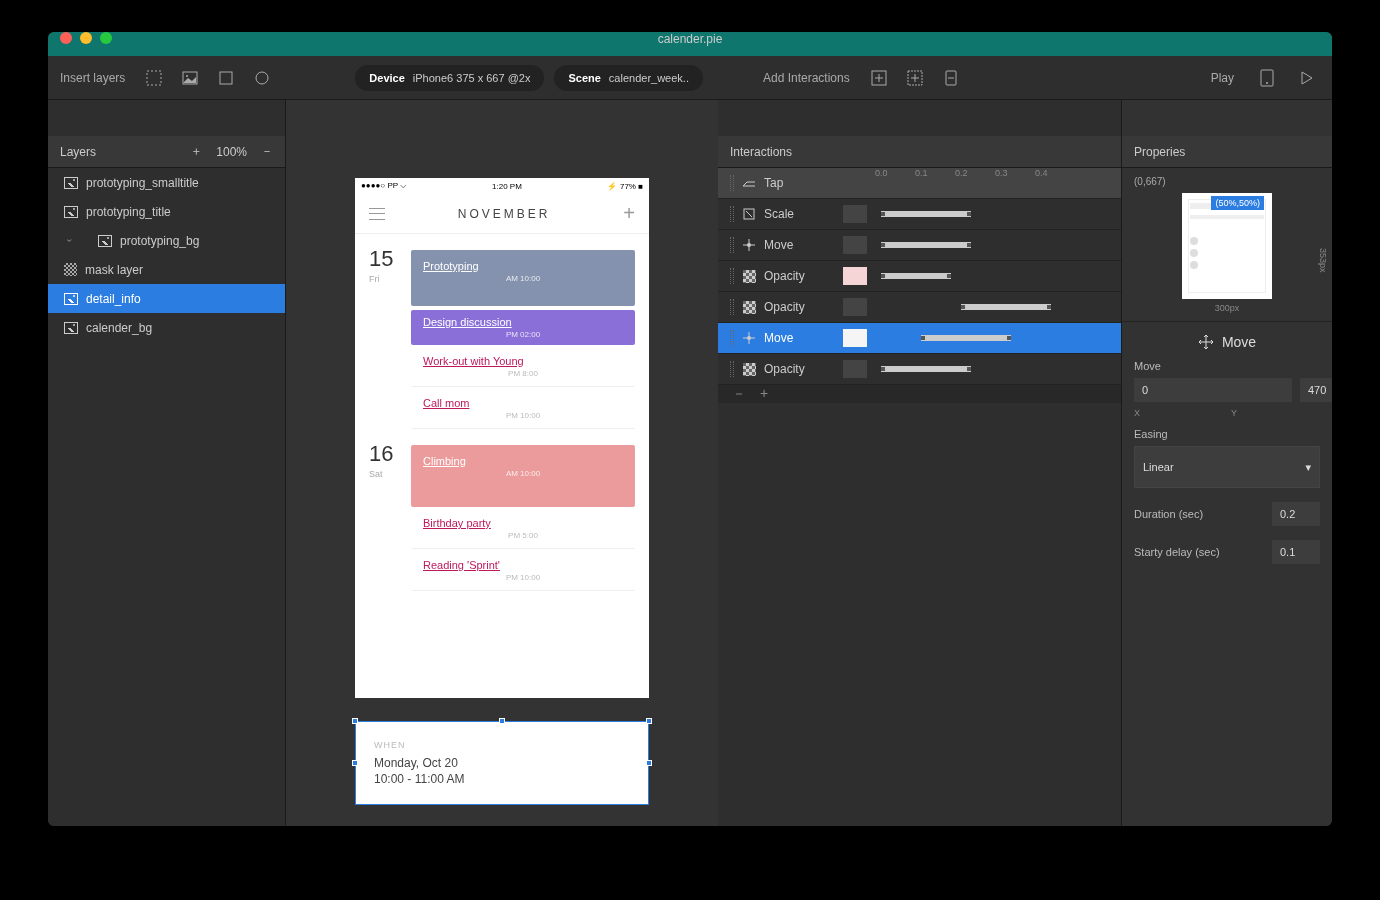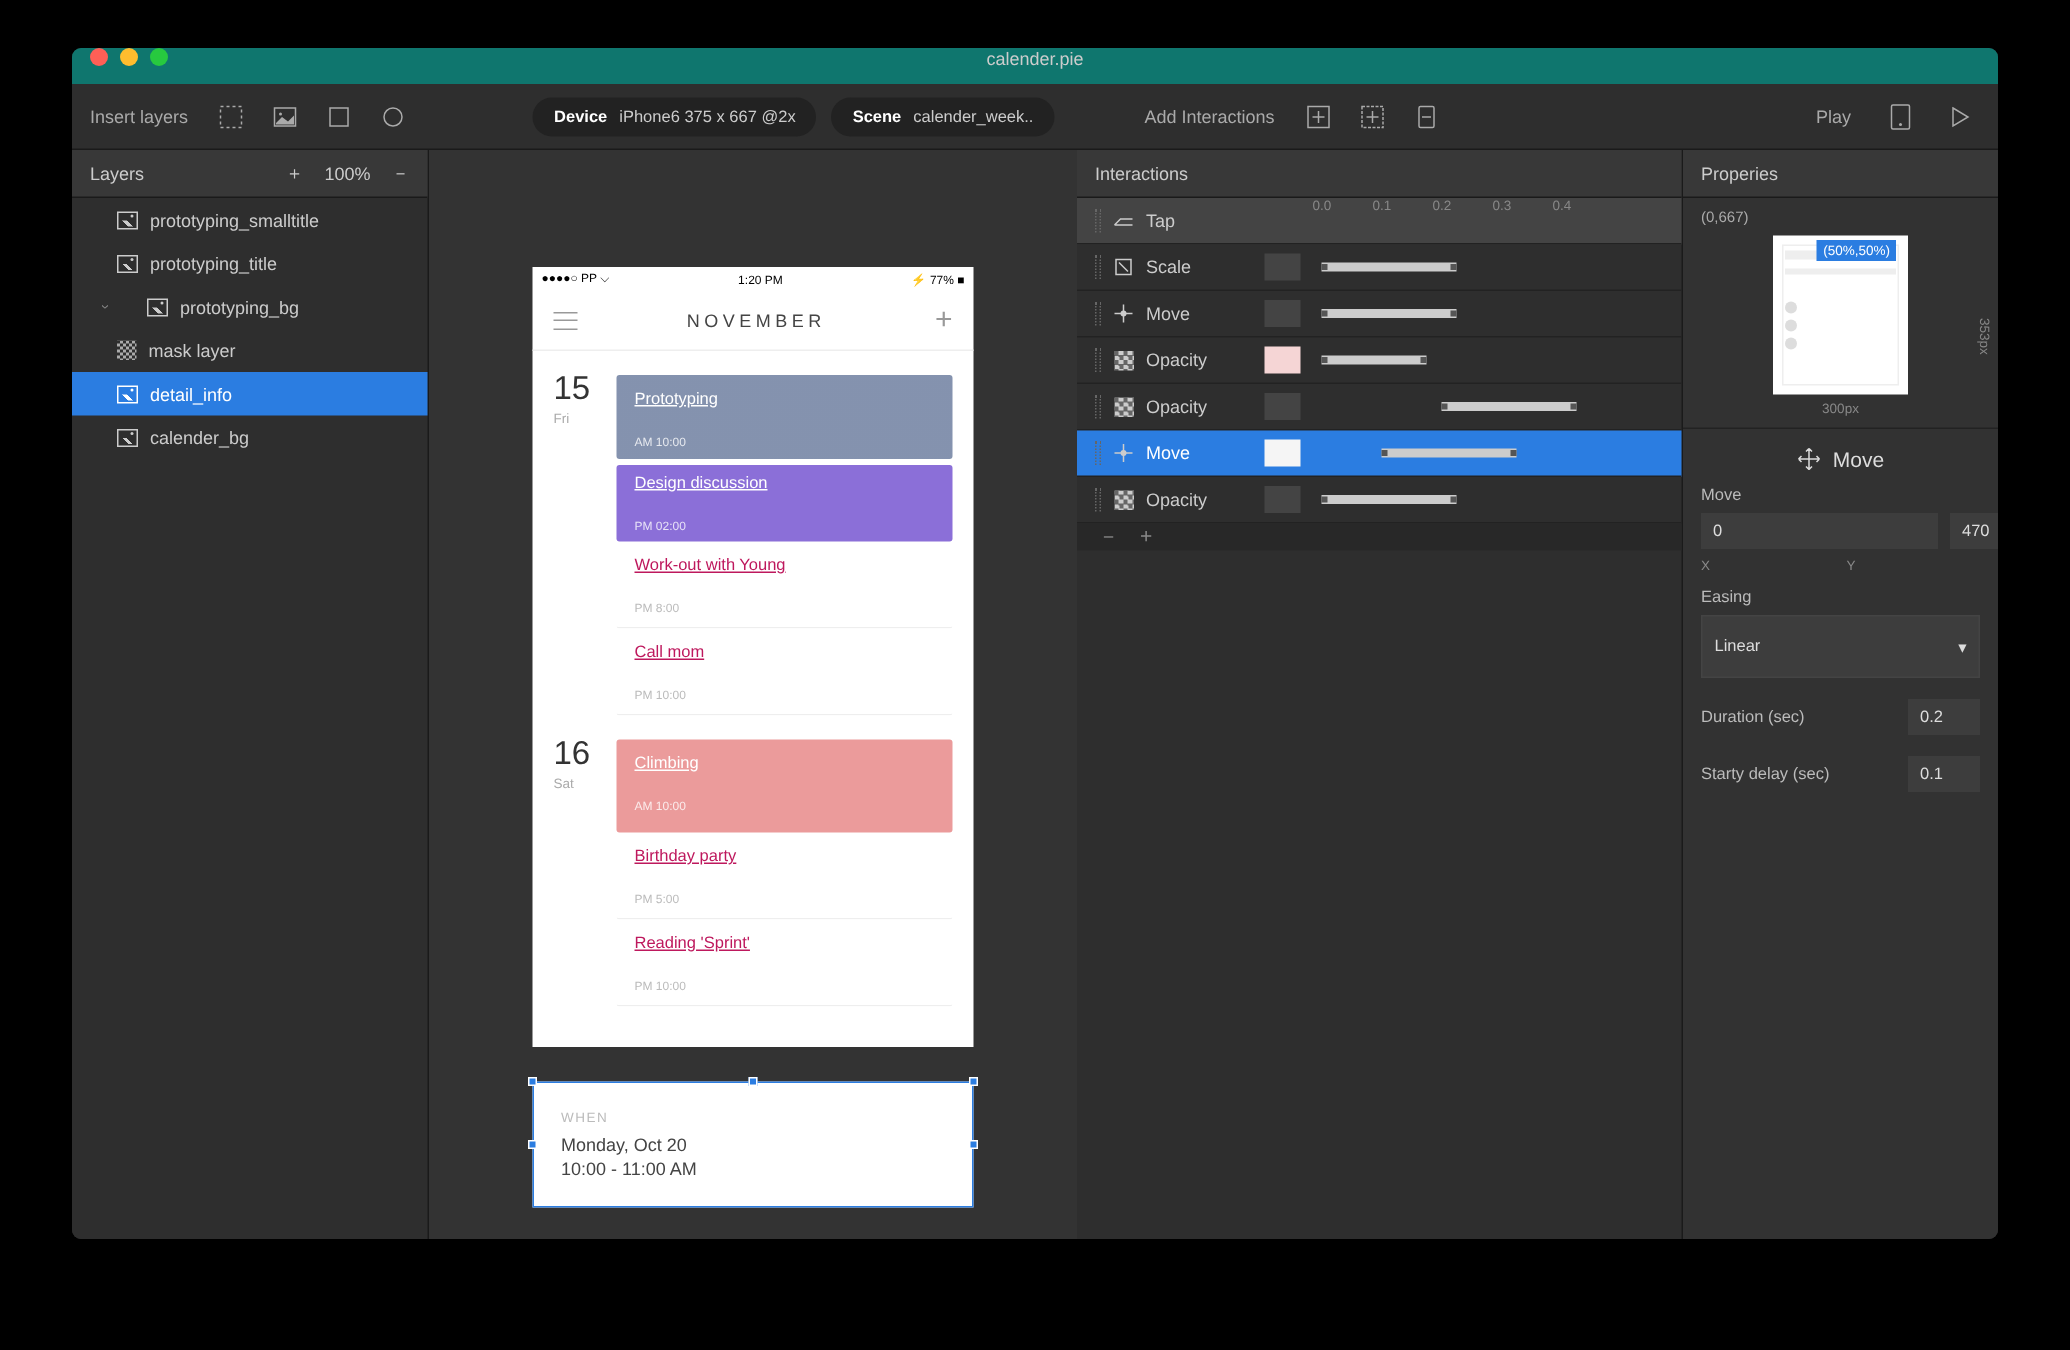--- a/index.html
+++ b/index.html
@@ -14,24 +14,24 @@
 .title { position: absolute; left: 50%; transform: translateX(-50%); color: #ccc; font-size: 12px; }
 .toolbar { height: 44px; background: #2e2e2e; border-bottom: 1px solid #1a1a1a; display: flex; align-items: center; padding: 0 12px; gap: 10px; }
 .tb-label { color: #aaa; font-size: 12px; margin-right: 6px; }
 .tb-icon { width: 26px; height: 26px; display: flex; align-items: center; justify-content: center; color: #aaa; cursor: pointer; }
 .pill { background: #222; border-radius: 14px; height: 26px; display: flex; align-items: center; padding: 0 14px; color: #ccc; font-size: 11px; gap: 8px; }
 .pill .bold { color: #fff; font-weight: 600; }
 .tb-spacer { flex: 1; }
 .tb-right { display: flex; align-items: center; gap: 14px; }
 .body { flex: 1; display: flex; overflow: hidden; }
 .layers-panel { width: 238px; background: #2e2e2e; border-right: 1px solid #1a1a1a; display: flex; flex-direction: column; }
-.panel-header { height: 32px; background: #383838; display: flex; align-items: center; padding: 0 12px; color: #ccc; font-size: 12px; border-bottom: 1px solid #1a1a1a; }
+.panel-header { height: 32px; background: #383838; display: flex; align-items: center; padding: 0 12px; color: #ccc; font-size: 12px; border-bottom: 1px solid #1a1a1a; margin-top: 36px; }
 .panel-header .right { margin-left: auto; display: flex; align-items: center; gap: 14px; color: #ccc; }
 .layer-list { flex: 1; }
-.layer-item { height: 29px; display: flex; align-items: center; padding-left: 30px; gap: 8px; color: #ccc; font-size: 12px; cursor: pointer; }
+.layer-item { height: 29px; display: flex; align-items: center; padding-left: 16px; gap: 8px; color: #ccc; font-size: 12px; cursor: pointer; }
 .layer-item.indent { padding-left: 50px; }
 .layer-item.selected { background: #2b7de1; color: #fff; }
 .layer-icon { width: 14px; height: 12px; border: 1px solid currentColor; display: inline-block; position: relative; }
 .layer-icon.img::after { content: ""; position: absolute; bottom: 1px; left: 1px; right: 1px; height: 4px; background: linear-gradient(45deg, transparent 40%, currentColor 40%, currentColor 60%, transparent 60%); }
 .layer-icon.img::before { content: ""; position: absolute; top: 1px; right: 2px; width: 2px; height: 2px; border-radius: 50%; background: currentColor; }
 .layer-icon.mask { background: repeating-conic-gradient(#aaa 0 25%, transparent 0 50%) 0 0/4px 4px; border: none; width: 13px; height: 13px; }
 .canvas { flex: 1; background: #333; position: relative; display: flex; justify-content: center; }
 .device { position: absolute; top: 78px; width: 294px; height: 520px; background: #fff; }
 .device-status { height: 16px; display: flex; align-items: center; justify-content: space-between; padding: 0 6px; font-size: 8px; color: #000; }
 .device-header { height: 40px; display: flex; align-items: center; justify-content: space-between; padding: 0 14px; border-bottom: 1px solid #eee; }
@@ -42,21 +42,21 @@
 .day-section { padding: 12px 14px 0; }
 .day-head { display: flex; align-items: flex-start; gap: 10px; }
 .day-num { font-size: 22px; color: #333; font-weight: 300; }
 .day-name { font-size: 9px; color: #aaa; margin-top: 2px; }
 .event-card { margin-top: 4px; padding: 10px 12px; border-radius: 2px; position: relative; }
 .event-card.photo1 { background: linear-gradient(rgba(80,100,140,.7), rgba(80,100,140,.7)); height: 56px; margin-left: 42px; margin-top: -34px; }
 .event-card.purple { background: #8b6fd8; margin-left: 42px; padding: 6px 12px; }
 .event-card.plain { margin-left: 42px; padding: 6px 12px 8px; border-bottom: 1px solid #eee; }
 .event-card.photo2 { background: linear-gradient(rgba(230,130,130,.8), rgba(230,130,130,.8)); height: 62px; margin-left: 42px; margin-top: -34px; }
 .ev-title { font-size: 11px; color: #fff; text-decoration: underline; }
-.ev-time { font-size: 8px; color: rgba(255,255,255,.8); margin-top: 18px; }
+.ev-time { font-size: 8px; color: rgba(255,255,255,.8); margin-top: 2px; text-align: center; }
 .plain .ev-title { color: #be185d; }
 .plain .ev-time { color: #bbb; }
 .detail-box { position: absolute; top: 621px; width: 294px; background: #fff; border: 1px solid #2b7de1; padding: 18px; }
 .detail-box .sel-handle { position: absolute; width: 6px; height: 6px; background: #2b7de1; border: 1px solid #fff; }
 .interactions-panel { width: 404px; background: #2e2e2e; border-right: 1px solid #1a1a1a; display: flex; flex-direction: column; }
 .int-row { height: 31px; display: flex; align-items: center; border-bottom: 1px solid #222; }
 .int-left { width: 125px; display: flex; align-items: center; gap: 8px; padding-left: 12px; color: #ccc; font-size: 12px; }
 .int-left .handle { width: 4px; height: 16px; border-left: 1px dotted #666; border-right: 1px dotted #666; }
 .int-icon { width: 14px; height: 14px; display: flex; align-items: center; justify-content: center; }
 .int-thumb { width: 24px; height: 18px; background: #444; margin-left: auto; margin-right: 6px; }

